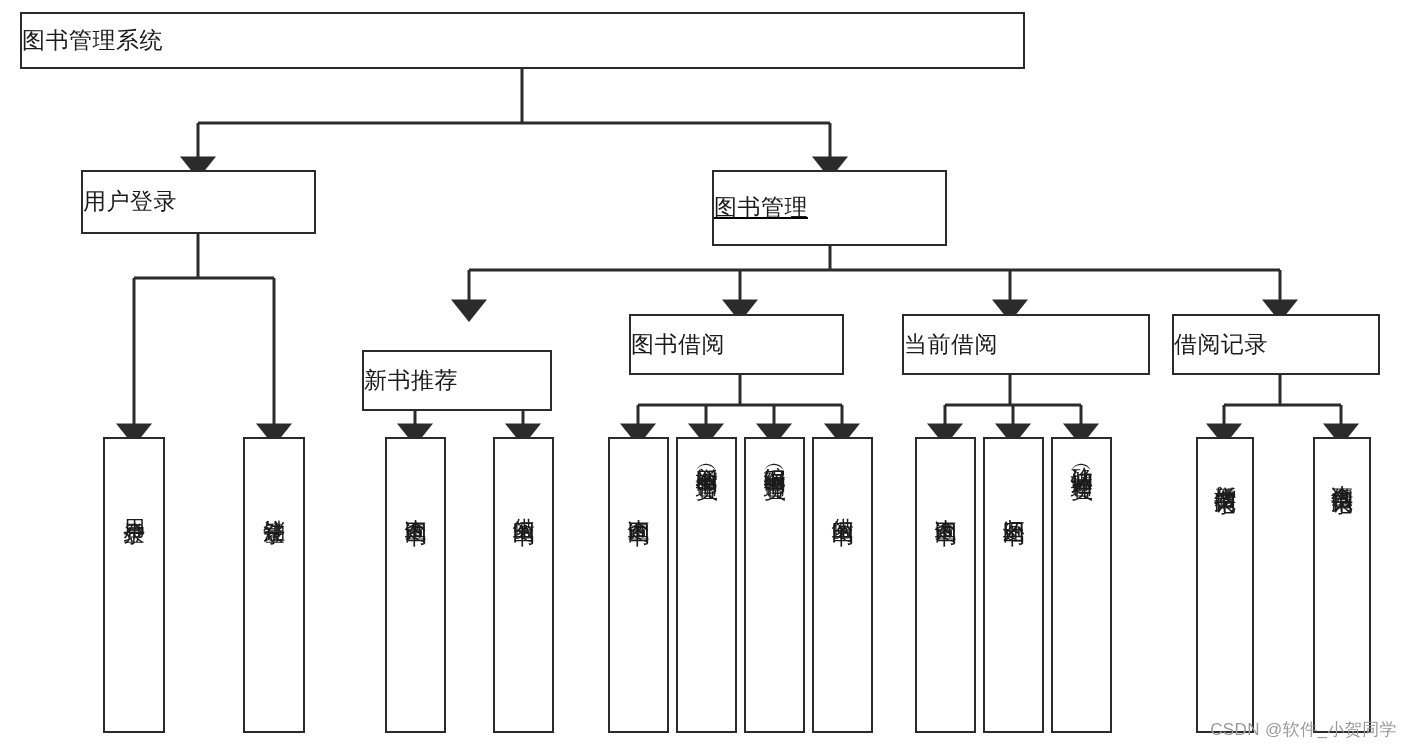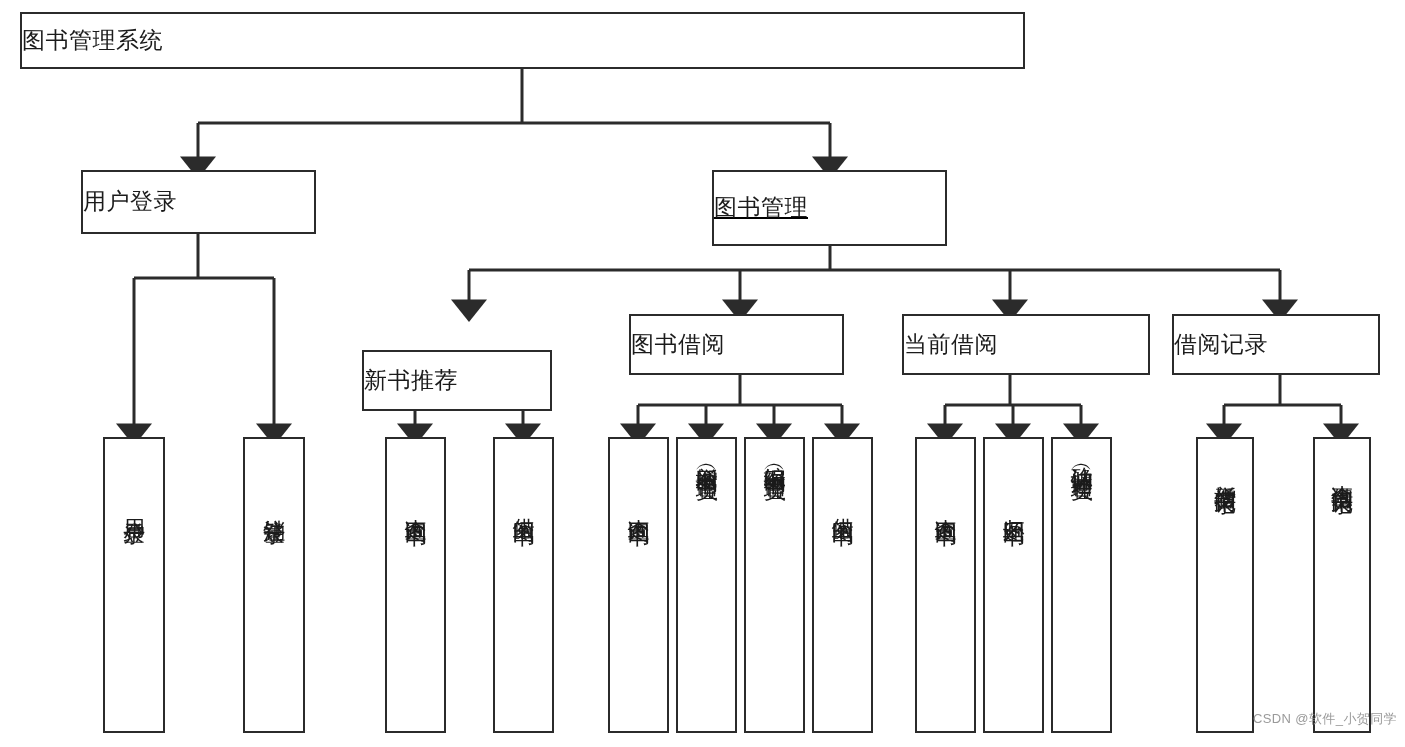--- a/index.html
+++ b/index.html
@@ -62,22 +62,22 @@
   }
   .node-v.pad-top .node-label {
     margin-top: 62px;
   }
   .node-v.pad-top3 .node-label {
     margin-top: 28px;
   }
   #watermark {
     position: absolute;
     right: 8px;
-    bottom: 19px;
-    font-size: 13px;
+    bottom: 6px;
+    font-size: 17px;
     color: #9a9a9a;
     font-family: "Liberation Sans", "DejaVu Sans", sans-serif;
     letter-spacing: 0.4px;
     user-select: none;
     pointer-events: none;
   }
 </style>
 </head>
 <body>
 

